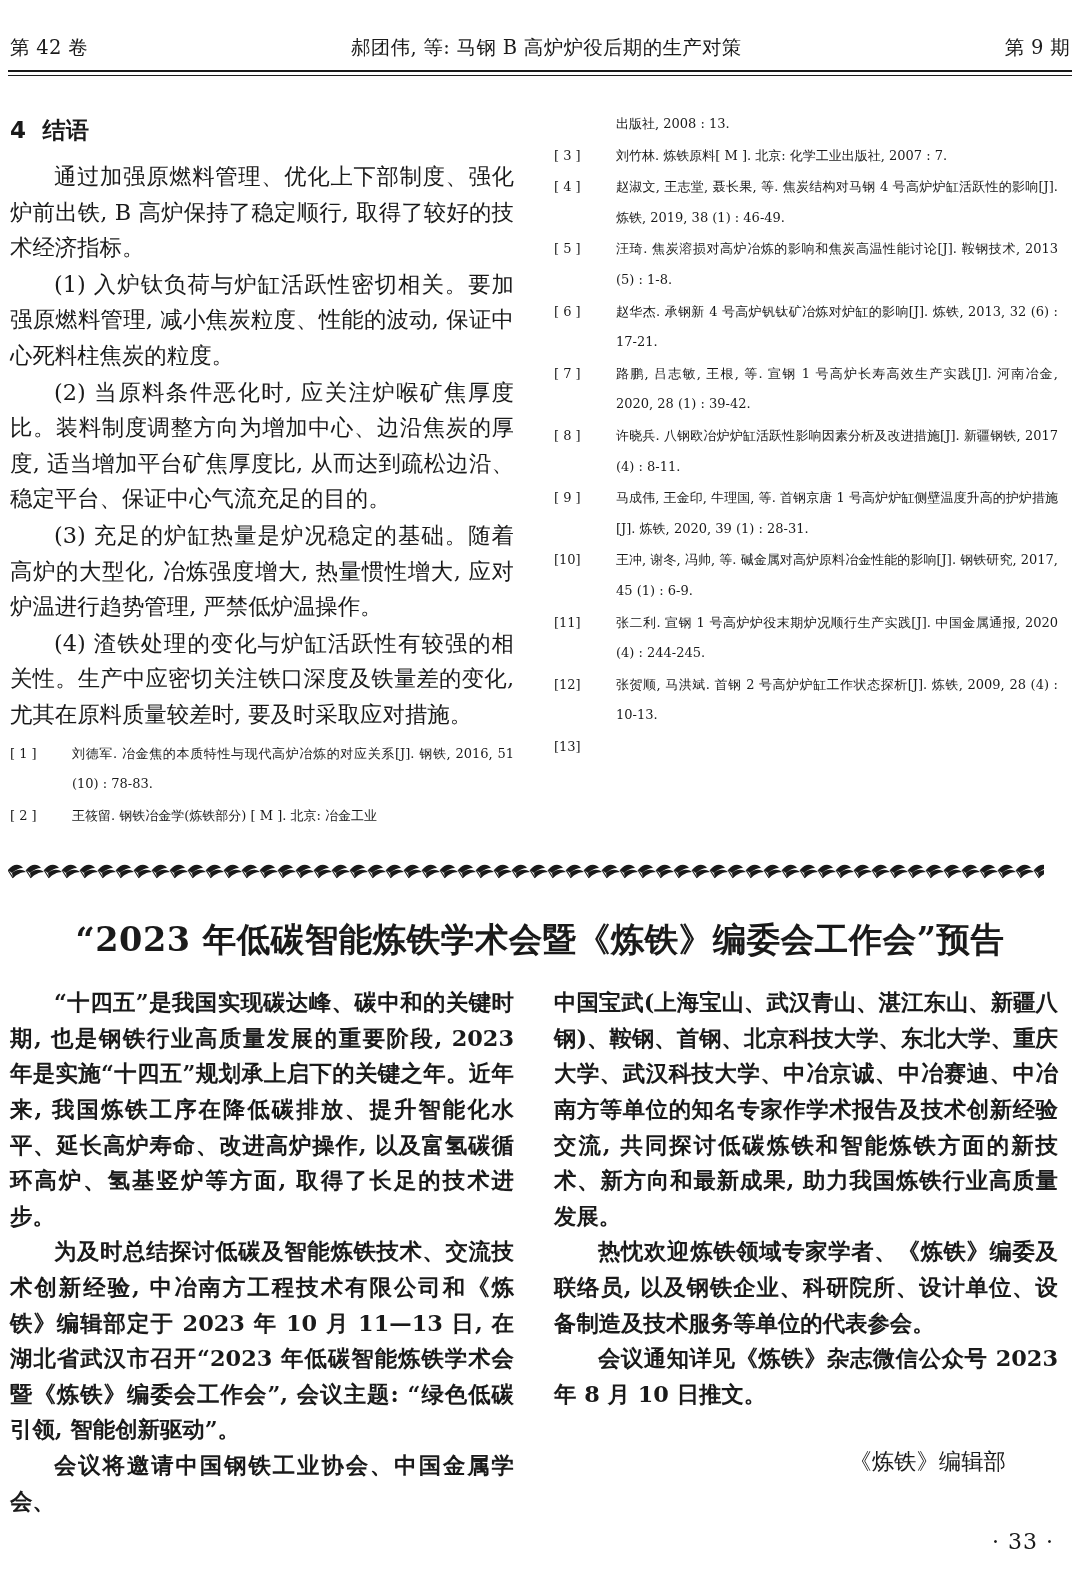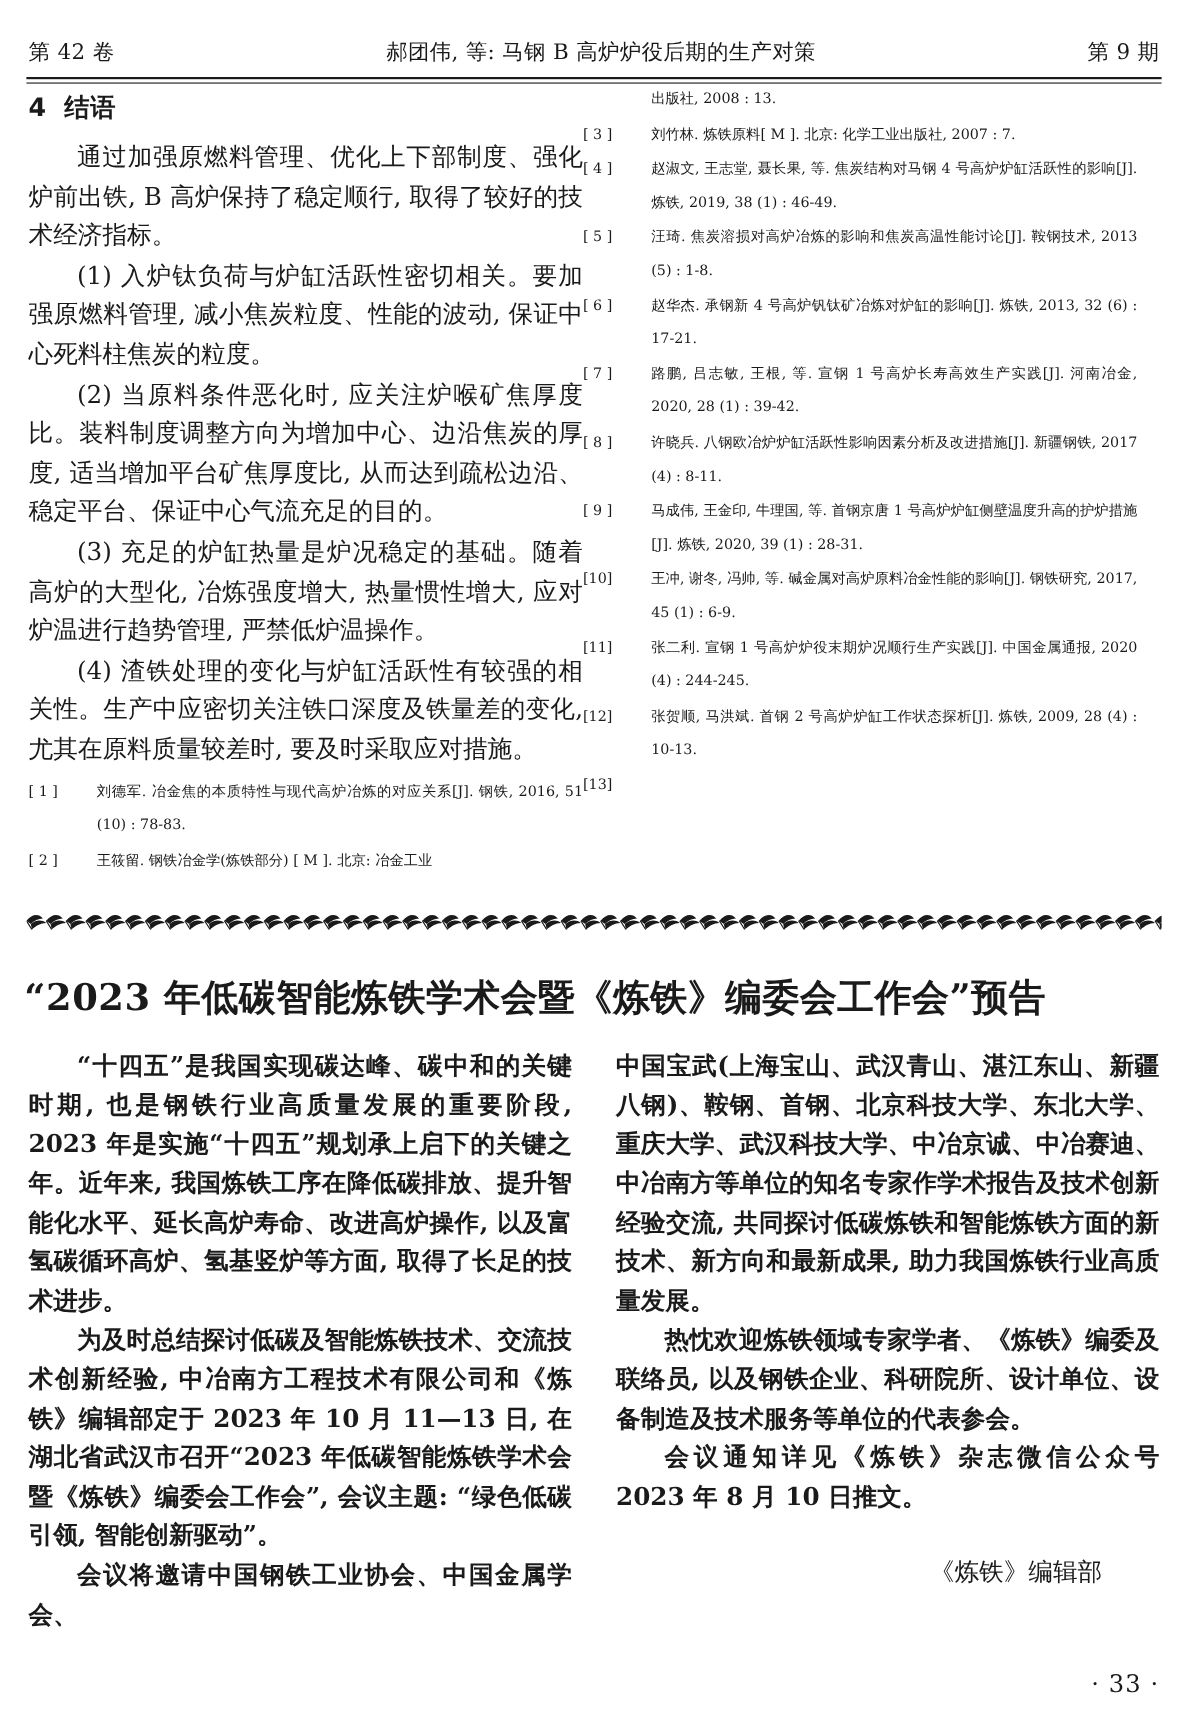--- a/index.html
+++ b/index.html
@@ -13,21 +13,21 @@
     font-family: "DejaVu Serif", "Liberation Serif", serif;
     color: #1a1a1a;
     position: relative;
     overflow: hidden;
   }
   .page {
     position: relative;
     width: 1080px;
     height: 1570px;
     box-sizing: border-box;
-    padding: 0 22px;
+    padding: 0 6px;
   }
 
   
   .running-head {
     display: flex;
     align-items: baseline;
     justify-content: space-between;
     padding: 34px 4px 0 4px;
     font-size: 19.5px;
     letter-spacing: 0.3px;
@@ -42,21 +42,22 @@
   .head-rule {
     margin: 9px 2px 0 2px;
     border-top: 2.2px solid #1a1a1a;
     height: 3px;
     border-bottom: 1px solid #1a1a1a;
   }
 
   
   .columns {
     display: flex;
-    margin-top: 0;
+    gap: 40px;
+    margin-top: 33px;
     padding: 0 4px;
   }
   .col { width: 504px; }
 
   h2.section-head {
     font-family: "DejaVu Sans", "Liberation Sans", sans-serif;
     font-weight: bold;
     font-size: 23px;
     margin: 6px 0 13px 0;
     letter-spacing: 0.5px;
@@ -100,21 +101,21 @@
   
   .ornament {
     margin: 26px 2px 0 2px;
     height: 26px;
     overflow: hidden;
   }
   .ornament svg { display: block; }
 
   
   h1.announce-title {
-    text-align: left;
+    text-align: center;
     font-family: "DejaVu Serif", "Liberation Serif", serif;
     font-weight: bold;
     font-size: 33.5px;
     letter-spacing: 0.5px;
     margin: 34px 0 22px 0;
     white-space: nowrap;
   }
 
   .announce-columns {
     display: flex;
@@ -139,21 +140,21 @@
     padding-right: 52px;
     font-size: 22.4px;
     font-family: "DejaVu Serif", "Liberation Serif", serif;
     font-style: normal;
   }
   p.signature .sig-inner { font-weight: normal; }
 
   .folio {
     position: absolute;
     right: 26px;
-    bottom: 26px;
+    bottom: 16px;
     font-size: 22px;
     letter-spacing: 1px;
   }
 </style>
 </head>
 <body>
 
 <div class="page">
 
   <div class="running-head">

